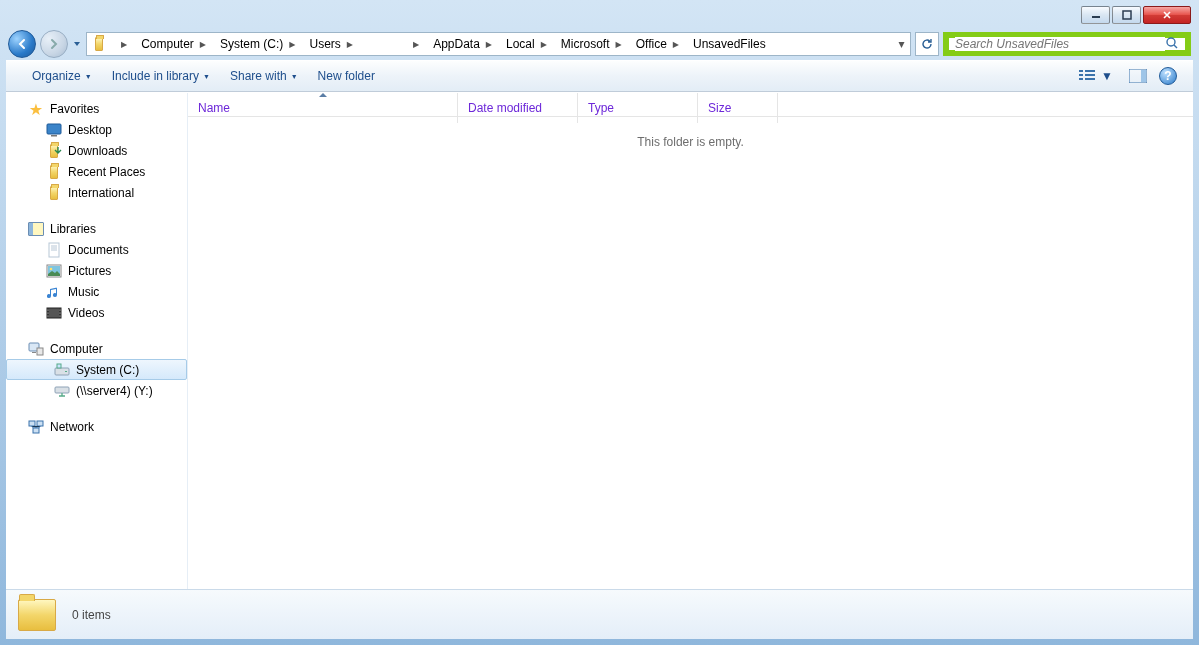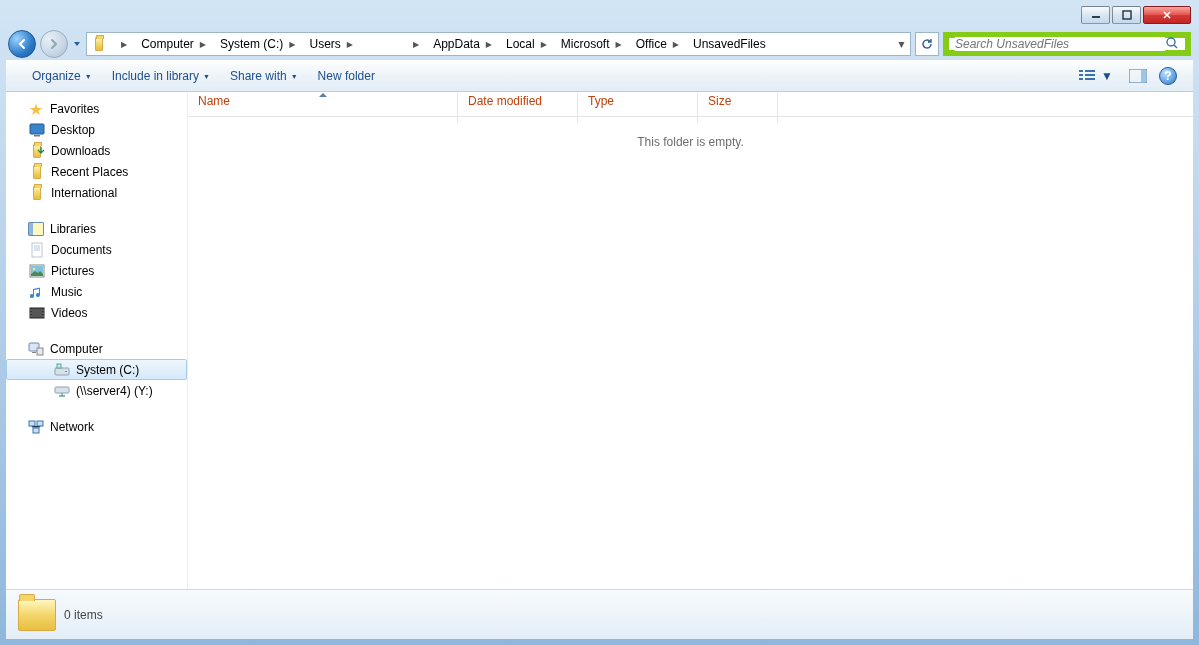--- a/index.html
+++ b/index.html
@@ -174,21 +174,21 @@
   overflow: auto;
 }
 .nav-group { margin-bottom: 16px; }
 .nav-head {
   display: flex; align-items: center;
   padding: 2px 8px 2px 22px;
   gap: 6px;
 }
 .nav-item {
   display: flex; align-items: center;
-  padding: 2px 8px 2px 23px;
+  padding: 2px 8px 2px 40px;
   gap: 6px;
   height: 21px;
 }
 .nav-item.lv2 { padding-left: 48px; }
 .nav-item.selected {
   background: linear-gradient(to bottom, #eef6fd, #d5e9fb);
   border: 1px solid #a6cbe8;
   border-radius: 2px;
   padding-left: 47px;
 }
@@ -199,23 +199,23 @@
   display: flex;
   flex-direction: column;
 }
 .col-headers {
   height: 24px;
   display: flex;
   border-bottom: 1px solid #e5e5e5;
 }
 .col-h {
   padding: 15px 10px;
-  color: #c2410c;
+  color: #6d28d9;
   border-right: 1px solid #e5e5e5;
-  display: flex; align-items: flex-end;
+  display: flex; align-items: center;
   position: relative;
 }
 .col-h.sorted::after {
   content: "";
   position: absolute;
   top: 0; left: 50%;
   transform: translateX(-50%);
   border-left: 4px solid transparent;
   border-right: 4px solid transparent;
   border-bottom: 4px solid #5a7da5;
@@ -226,21 +226,21 @@
   color: #6d6d6d;
 }
 
 .details {
   height: 50px;
   background: linear-gradient(to bottom, #f6fafd, #e4eef8);
   border-top: 1px solid #cadae9;
   display: flex;
   align-items: center;
   padding: 4px 12px;
-  gap: 8px;
+  gap: 16px;
 }
 .big-folder {
   width: 38px; height: 32px;
   background: linear-gradient(to bottom, #fff7c0, #f3d66a 50%, #e8be3f);
   border: 1px solid #d8a946;
   border-radius: 2px;
   position: relative;
 }
 .big-folder::before {
   content: "";

